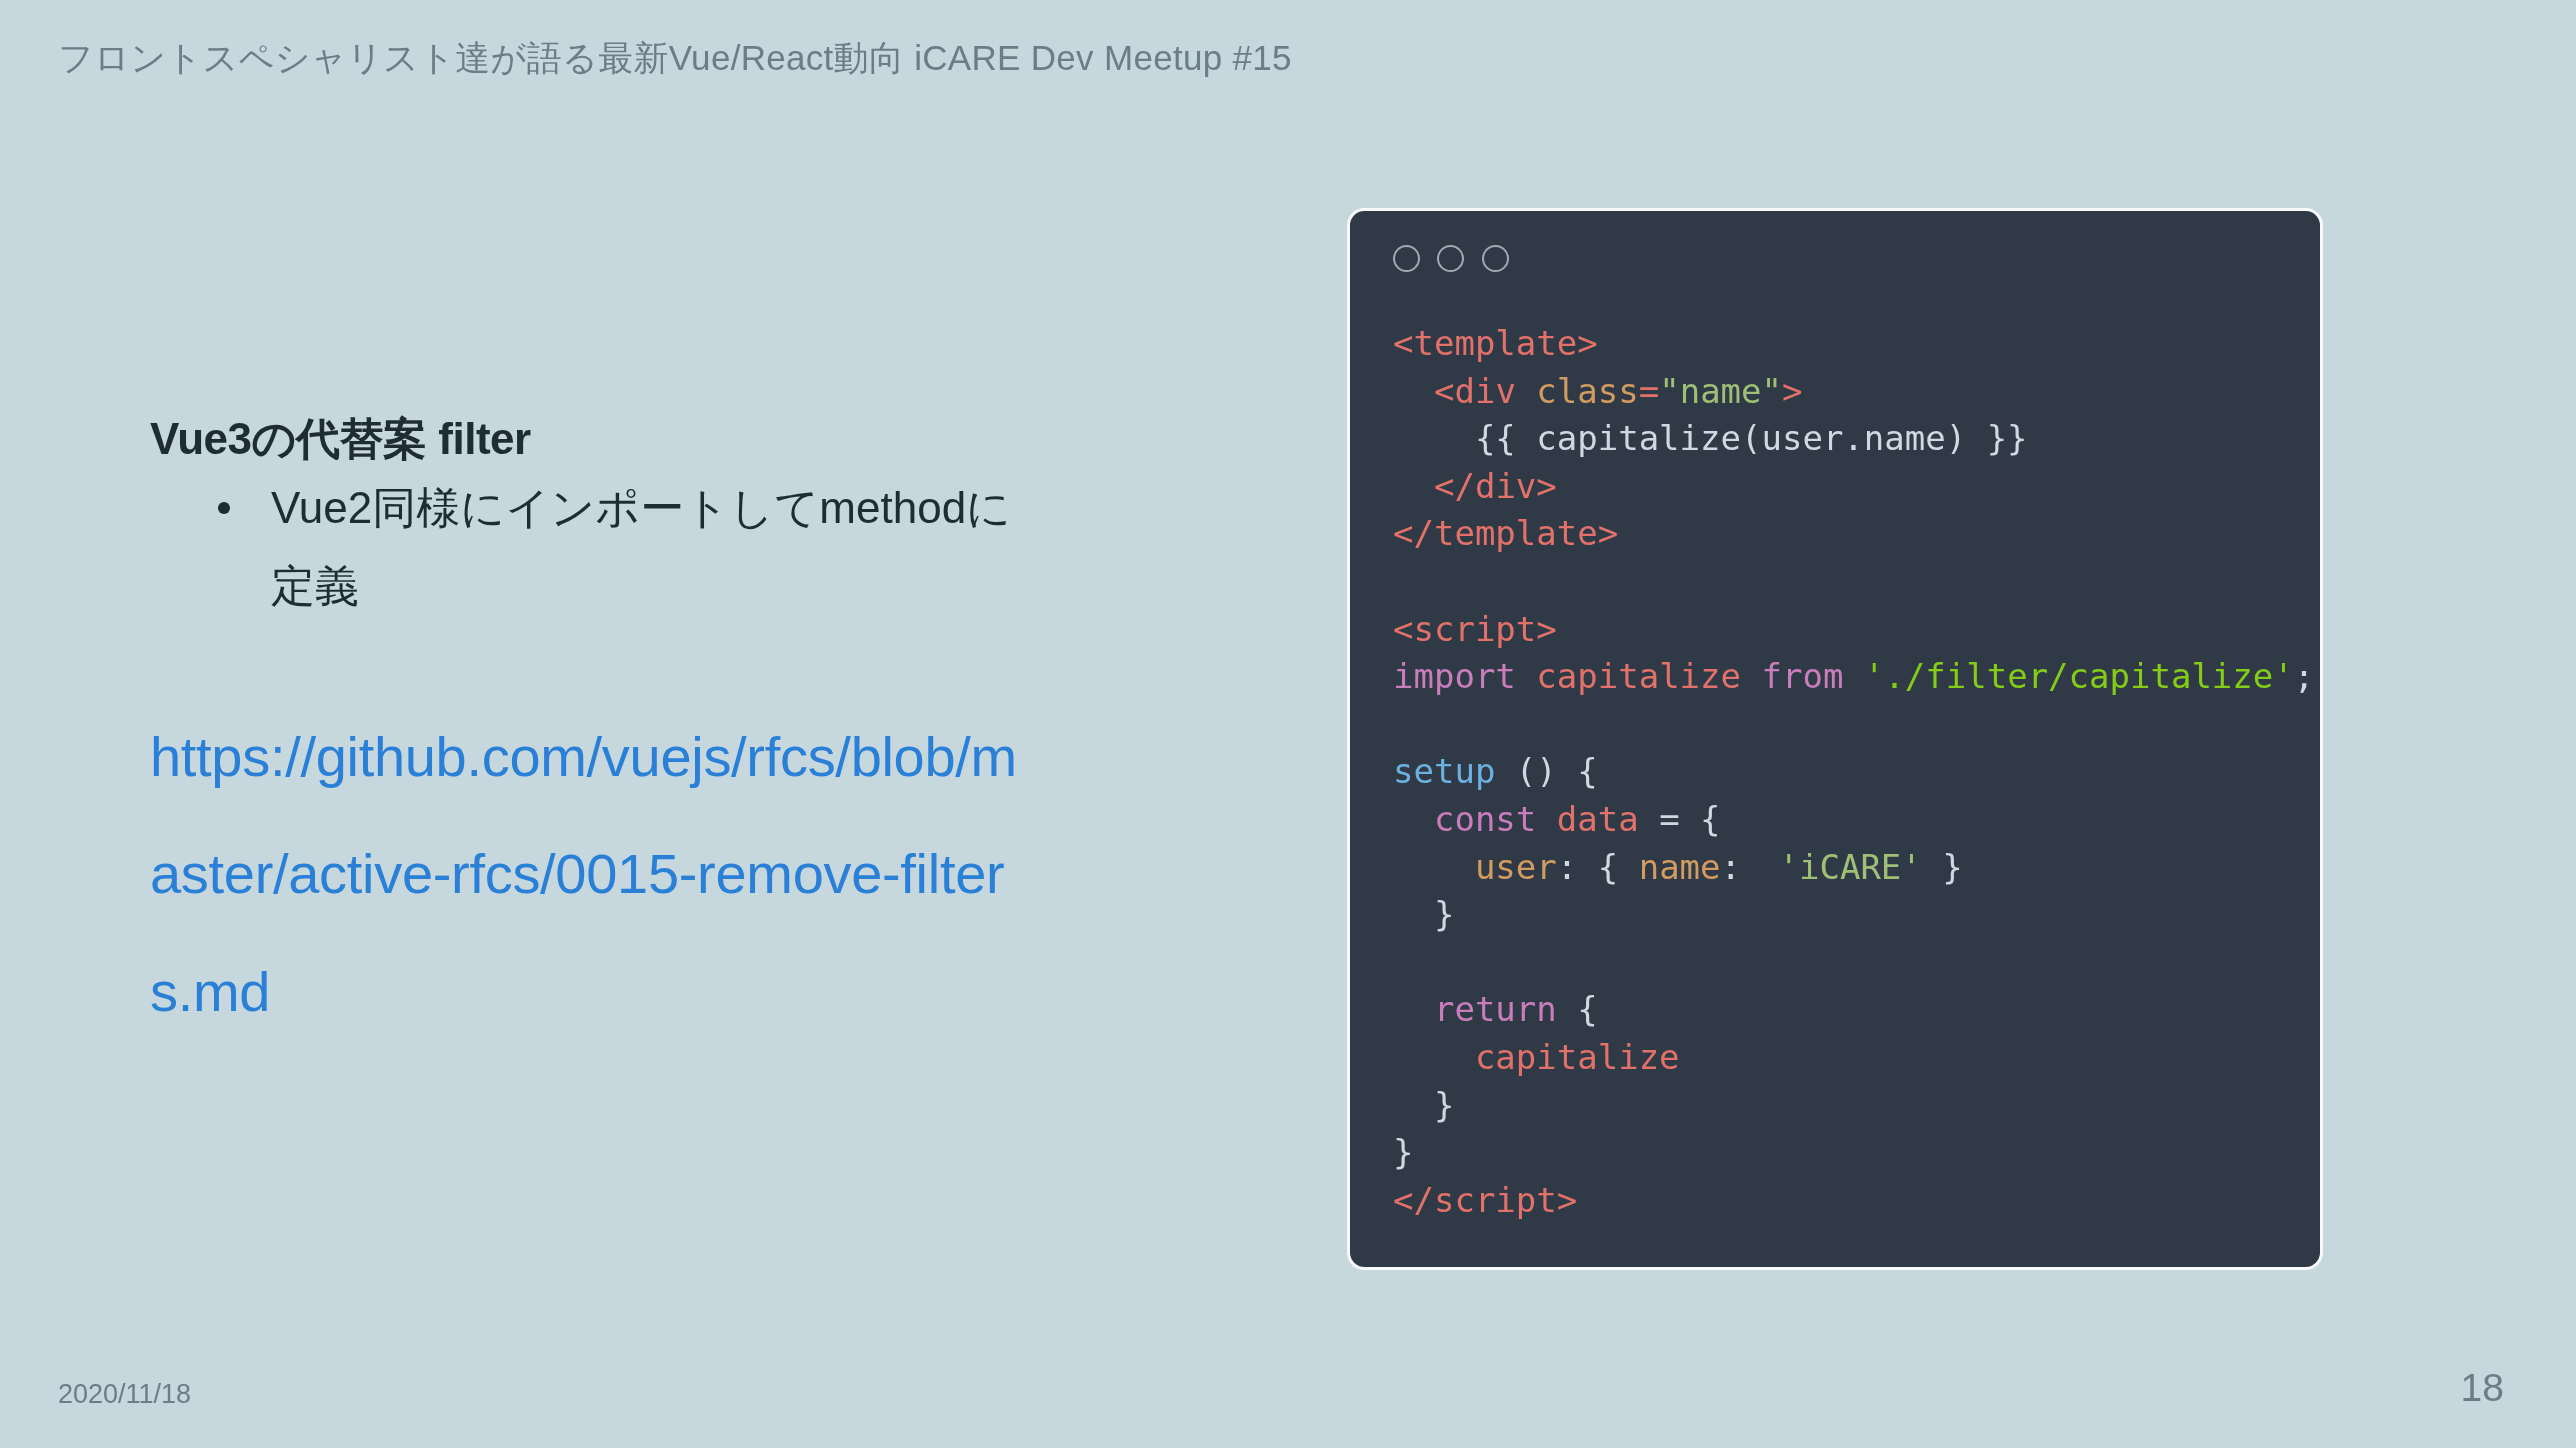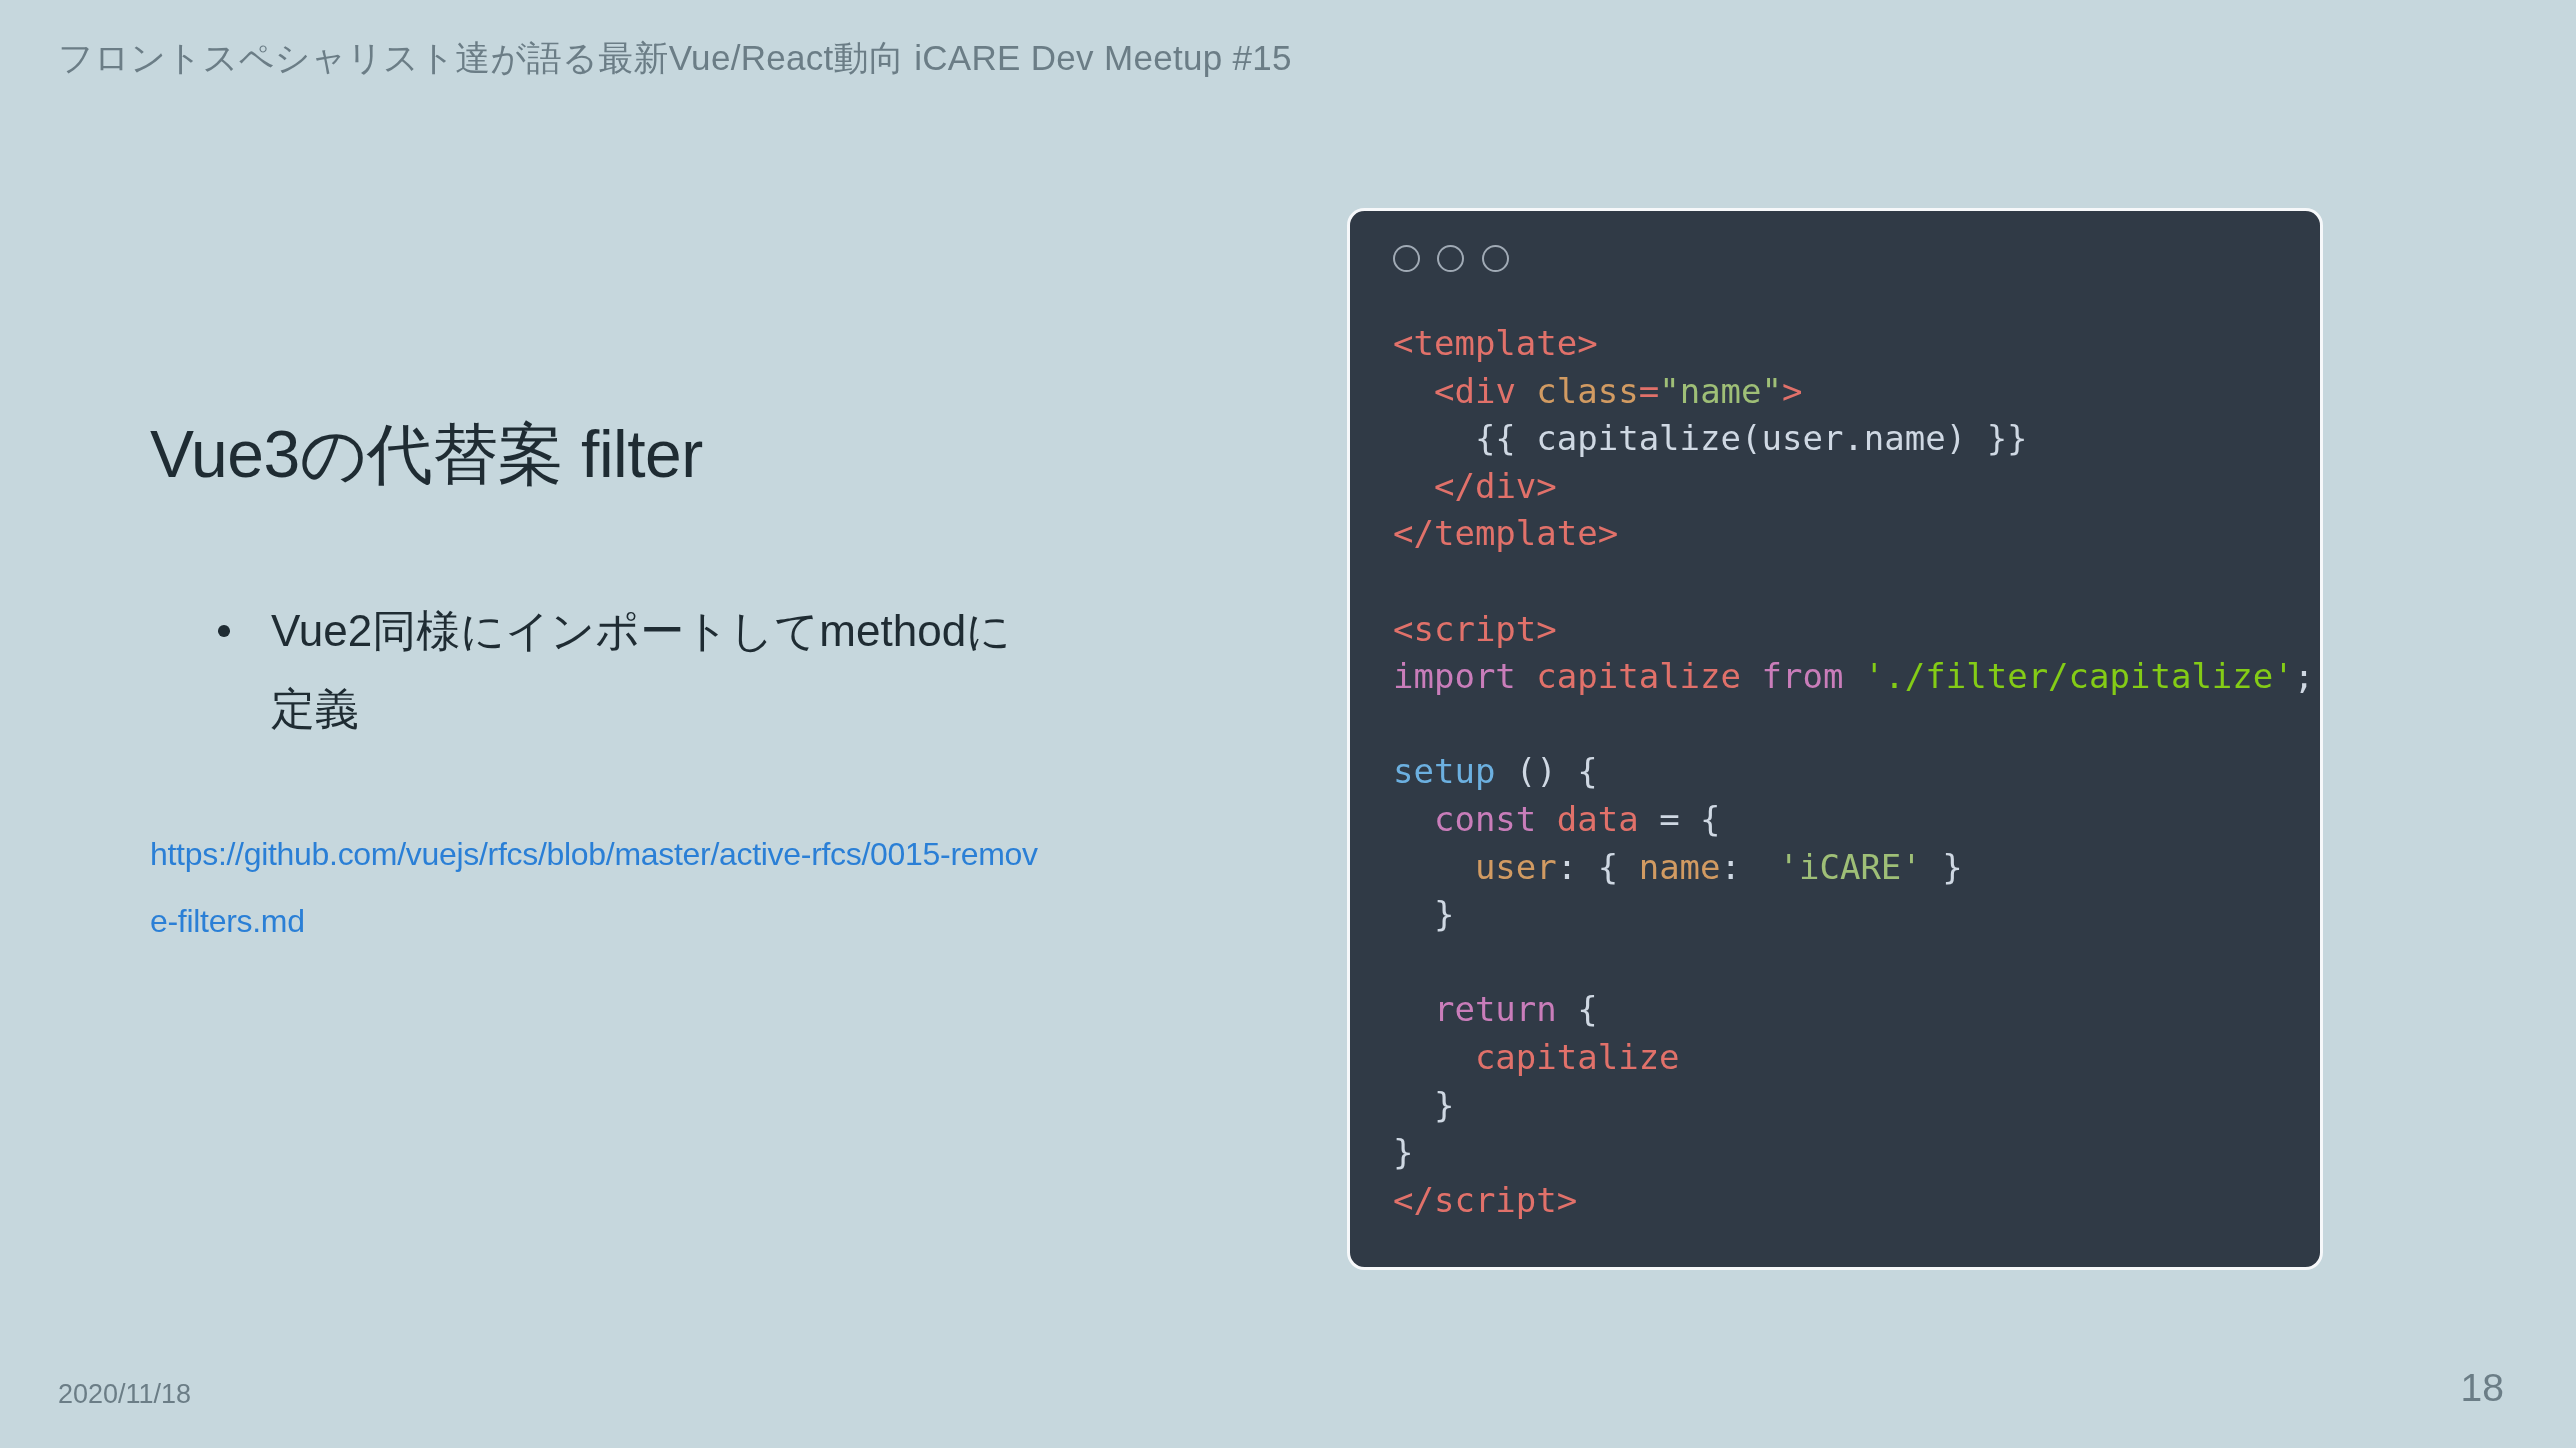--- a/index.html
+++ b/index.html
@@ -23,24 +23,23 @@
     color: #6b7d86;
     letter-spacing: 0.3px;
   }
   .main {
     position: absolute;
     top: 410px;
     left: 150px;
     width: 889px;
   }
   .title {
-    font-size: 66px;
-    font-weight: 400;
+    font-size: 44px;
+    font-weight: 700;
     color: #1f2c33;
-    margin-bottom: 92px;
     letter-spacing: -0.5px;
   }
   .bullet-list {
     list-style: none;
     margin-bottom: 72px;
   }
   .bullet-list li {
     position: relative;
     padding-left: 121px;
     font-size: 44px;
@@ -51,21 +50,21 @@
     content: "";
     position: absolute;
     left: 68px;
     top: 33px;
     width: 11.6px;
     height: 11.6px;
     background: #1f2c33;
     border-radius: 50%;
   }
   .link {
-    font-size: 32px;
+    font-size: 56px;
     color: #2a7fd6;
     line-height: 2.1;
     word-break: break-all;
     letter-spacing: -0.3px;
   }
   .code-window {
     position: absolute;
     top: 208px;
     right: 253px;
     width: 976px;

